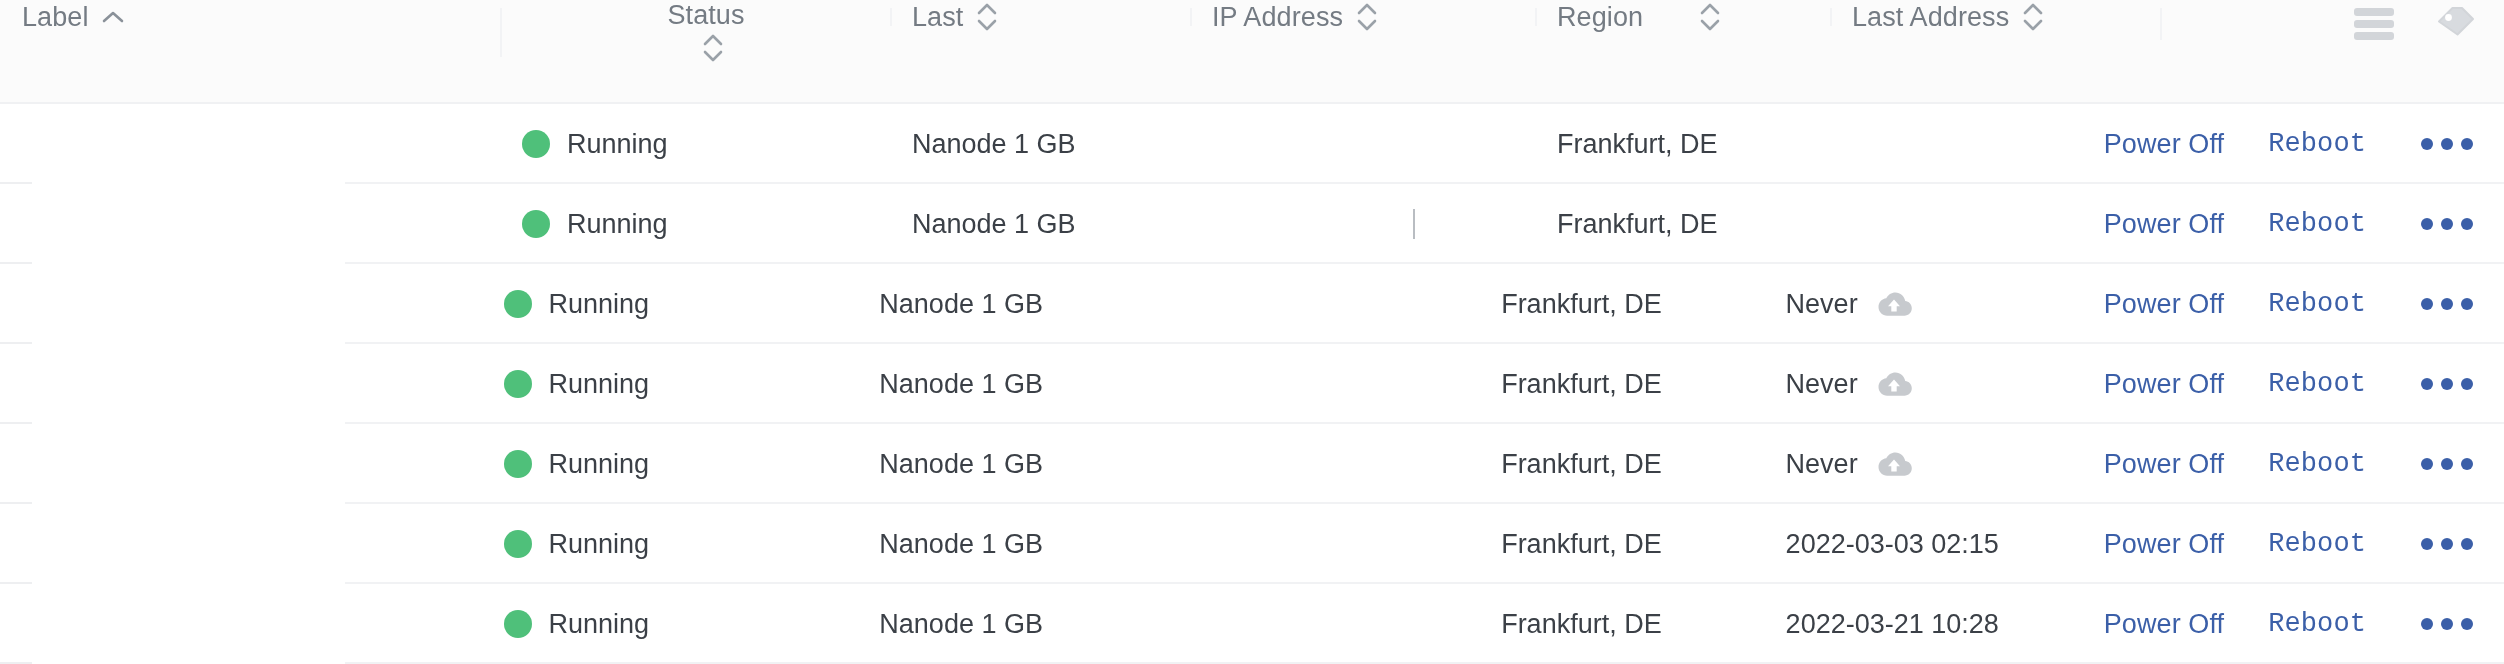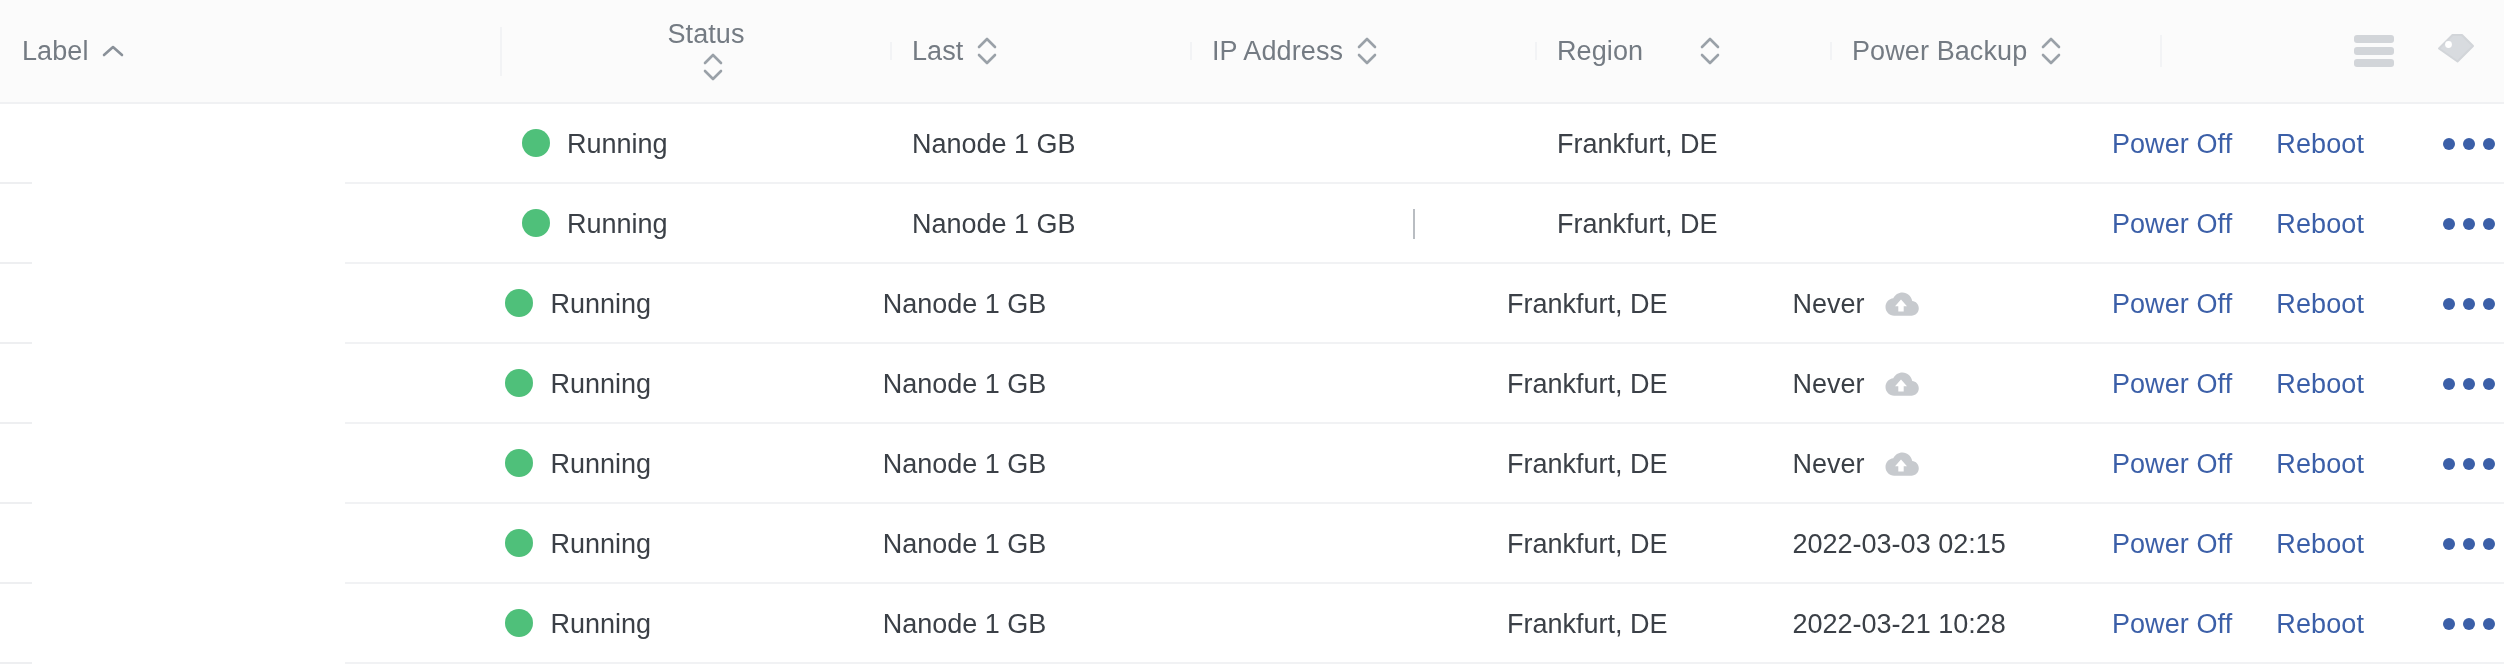--- a/index.html
+++ b/index.html
@@ -19,21 +19,21 @@
   .table-root {
     width: 2504px;
     height: 664px;
     position: relative;
     background: #ffffff;
   }
 
   
   .thead {
     display: flex;
-    align-items: center;
+    align-items: flex-start;
     height: 104px;
     background: #fbfbfb;
     border-bottom: 2px solid #f0f1f3;
     box-sizing: border-box;
   }
   .th {
     display: flex;
     align-items: center;
     box-sizing: border-box;
     padding: 0 0 0 22px;
@@ -120,33 +120,34 @@
     );
   }
 
   .td {
     box-sizing: border-box;
     padding: 0 0 0 22px;
     font-size: 27px;
     color: #3b4047;
     white-space: nowrap;
     display: flex;
-    align-items: flex-start;
+    align-items: center;
   }
   .td-label   { width: 500px; }
   .td-status  { width: 390px; }
   .td-plan    { width: 300px; }
   .td-ip      { width: 345px; position: relative; }
   .td-region  { width: 295px; }
   .td-backup  { width: 330px; }
   .td-actions {
     flex: 1 1 auto;
     display: flex;
     align-items: center;
     justify-content: flex-end;
+    padding-right: 22px;
     gap: 0;
   }
 
   
   .status-dot {
     width: 28px;
     height: 28px;
     border-radius: 50%;
     flex: 0 0 auto;
     margin-right: 17px;
@@ -182,21 +183,21 @@
   
   .action-link {
     font-size: 27px;
     color: #3b5fa8;
     text-decoration: none;
     cursor: pointer;
     padding: 6px 0;
     letter-spacing: 0.1px;
   }
   .action-link.power  { margin-right: 44px; }
-  .action-link.reboot { margin-right: 70px; }
+  .action-link.reboot { margin-right: 46px; font-family: Liberation Mono, monospace; }
 
   .kebab {
     display: inline-flex;
     align-items: center;
     justify-content: center;
     gap: 8px;
     width: 70px;
     height: 50px;
     cursor: pointer;
   }
@@ -258,21 +259,21 @@
       <span class="th-text">Region</span>
       <span class="sort-icon">
         <svg width="22" height="34" viewBox="0 0 22 34" fill="none">
           <path d="M3 13 L11 5 L19 13" stroke="#9aa1a8" stroke-width="2.6" stroke-linecap="round" stroke-linejoin="round"></path>
           <path d="M3 21 L11 29 L19 21" stroke="#9aa1a8" stroke-width="2.6" stroke-linecap="round" stroke-linejoin="round"></path>
         </svg>
       </span>
     </div>
 
     <div class="th th-backup">
-      <span class="th-text">Power Backup</span>
+      <span class="th-text">Last Address</span>
       <span class="sort-icon">
         <svg width="22" height="34" viewBox="0 0 22 34" fill="none">
           <path d="M3 13 L11 5 L19 13" stroke="#9aa1a8" stroke-width="2.6" stroke-linecap="round" stroke-linejoin="round"></path>
           <path d="M3 21 L11 29 L19 21" stroke="#9aa1a8" stroke-width="2.6" stroke-linecap="round" stroke-linejoin="round"></path>
         </svg>
       </span>
     </div>
 
     <div class="th th-actions">
       <span class="hdr-icon-btn">

